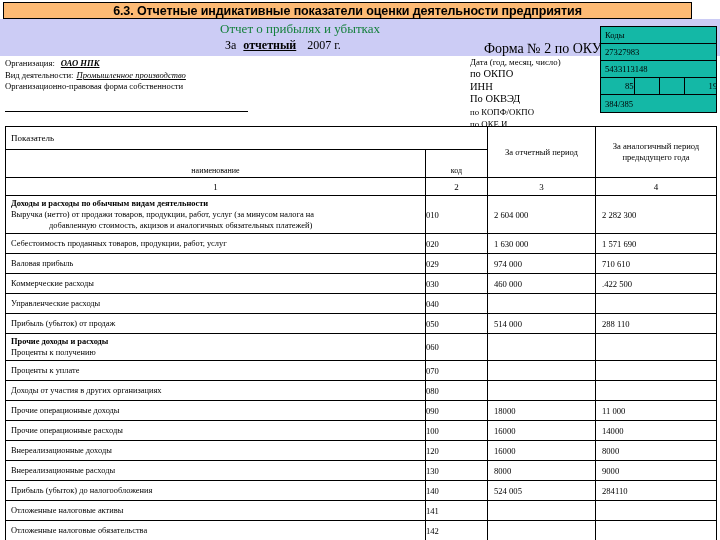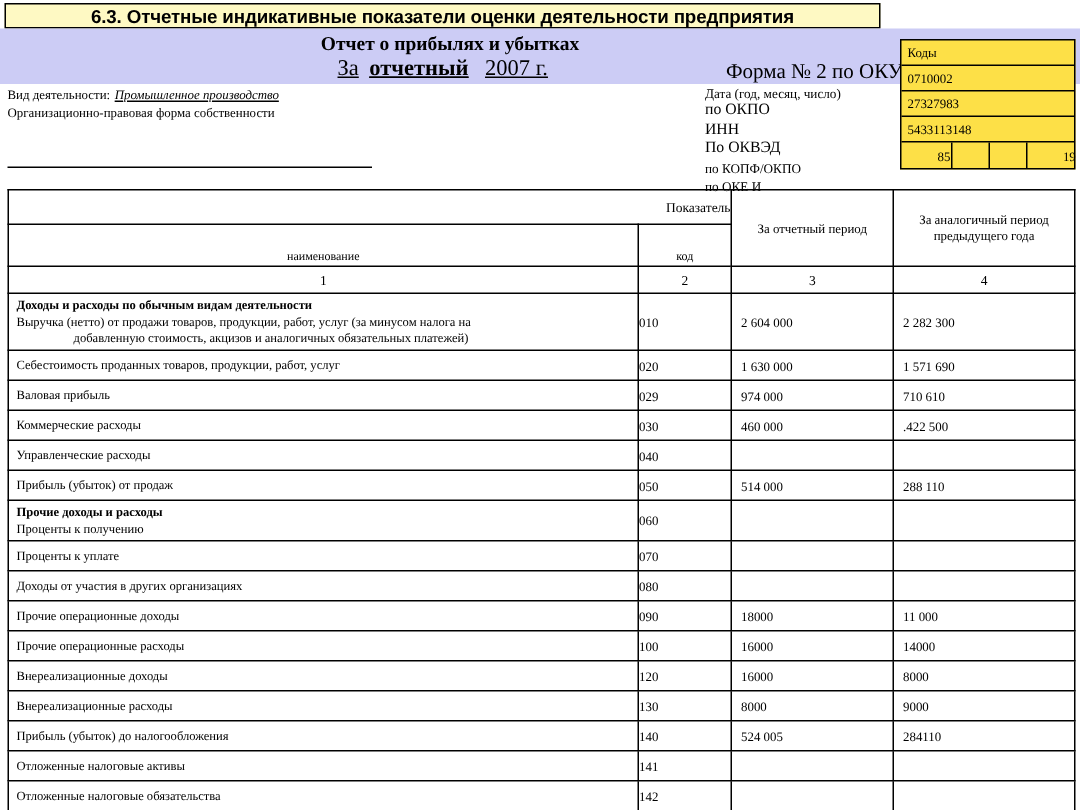--- a/index.html
+++ b/index.html
@@ -13,23 +13,23 @@
     font-family: "Liberation Serif", "DejaVu Serif", serif;
     overflow: hidden;
     position: relative;
   }
 
   
   #slide-title-band {
     position: absolute;
     left: 3px;
     top: 2px;
-    width: 584px;
+    width: 689px;
     height: 17px;
-    background: #fef9c3;
+    background: #fdba74;
     border: 1px solid #000000;
     box-sizing: border-box;
     display: flex;
     align-items: center;
     justify-content: center;
   }
   #slide-title-band .title-text {
     font-family: "Liberation Sans", "DejaVu Sans", sans-serif;
     font-weight: bold;
     font-size: 12.5px;
@@ -51,33 +51,32 @@
   
   #report-heading {
     position: absolute;
     left: 175px;
     top: 21px;
     width: 250px;
     text-align: center;
   }
   #report-heading .main {
     font-family: "Liberation Serif", serif;
-    font-weight: bold;
+    font-weight: normal;
     font-size: 13px;
-    color: #000000;
+    color: #15803d;
     line-height: 15px;
     white-space: nowrap;
   }
   #report-period-line {
     position: absolute;
     left: 225px;
     top: 38px;
-    font-size: 15px;
+    font-size: 12px;
     white-space: nowrap;
-    text-decoration: underline;
   }
   #report-period-line .lbl { }
   #report-period-line .per {
     font-weight: bold;
     text-decoration: underline;
     margin: 0 7px;
   }
   #report-period-line .yr { margin-left: 4px; }
 
   
@@ -131,21 +130,21 @@
   #code-labels .big { font-size: 10.5px; line-height: 12.6px; }
 
   
   #codes-box {
     position: absolute;
     left: 600px;
     top: 26px;
     width: 117px;
     border: 1px solid #000;
     box-sizing: border-box;
-    background: #fde047;
+    background: #14b8a6;
   }
   #codes-box .code-row {
     height: 17px;
     border-bottom: 1px solid #000;
     box-sizing: border-box;
     display: flex;
     align-items: center;
     padding-left: 4px;
     font-size: 8.6px;
   }
@@ -189,21 +188,21 @@
   .col-name  { width: 420px; }
   .col-code  { width: 62px; }
   .col-cur   { width: 108px; }
   .col-prev  { width: 121px; }
 
   .hdr-pokazatel {
     height: 22px;
     padding-left: 5px !important;
     font-weight: bold;
     font-size: 9px;
-    text-align: right;
+    text-align: left;
   }
   .hdr-sub {
     height: 25px;
     text-align: center;
     font-size: 8px;
     vertical-align: bottom !important;
     padding-bottom: 2px !important;
   }
   .hdr-right {
     font-size: 8.6px;
@@ -256,47 +255,50 @@
   <div class="main">Отчет о прибылях и убытках</div>
 </div>
 
 <div id="report-period-line">
   <span class="lbl">За</span><span class="per">отчетный</span><span class="yr">2007 г.</span>
 </div>
 
 <div id="form-okud-label">Форма № 2 по ОКУД</div>
 
 <div id="org-block">
+  <div class="line">
+    <span>Организация:</span><span class="val">ОАО  НПК</span>
+  </div>
   <div class="line">
     <span>Вид деятельности:</span><span class="val2">Промышленное производство</span>
   </div>
   <div class="line">Организационно-правовая форма собственности</div>
 </div>
 <div id="org-underline"></div>
 
 <div id="code-labels">
   <div>Дата (год, месяц, число)</div>
   <div class="big">по ОКПО</div>
   <div class="big">ИНН</div>
   <div class="big">По ОКВЭД</div>
   <div>по КОПФ/ОКПО</div>
   <div>по ОКЕ И</div>
 </div>
 
 <div id="codes-box">
   <div class="code-row">Коды</div>
-  <div class="code-row">0710002</div>
   <div class="code-row">27327983</div>
   <div class="code-row">5433113148</div>
   <div class="code-row split">
     <div class="cell c1">85</div>
     <div class="cell c2"></div>
     <div class="cell c3"></div>
     <div class="cell c4">19</div>
   </div>
+  <div class="code-row">384/385</div>
 </div>
 
 <table id="main-table">
   <colgroup>
     <col class="col-name">
     <col class="col-code">
     <col class="col-cur">
     <col class="col-prev">
   </colgroup>
   <thead>

